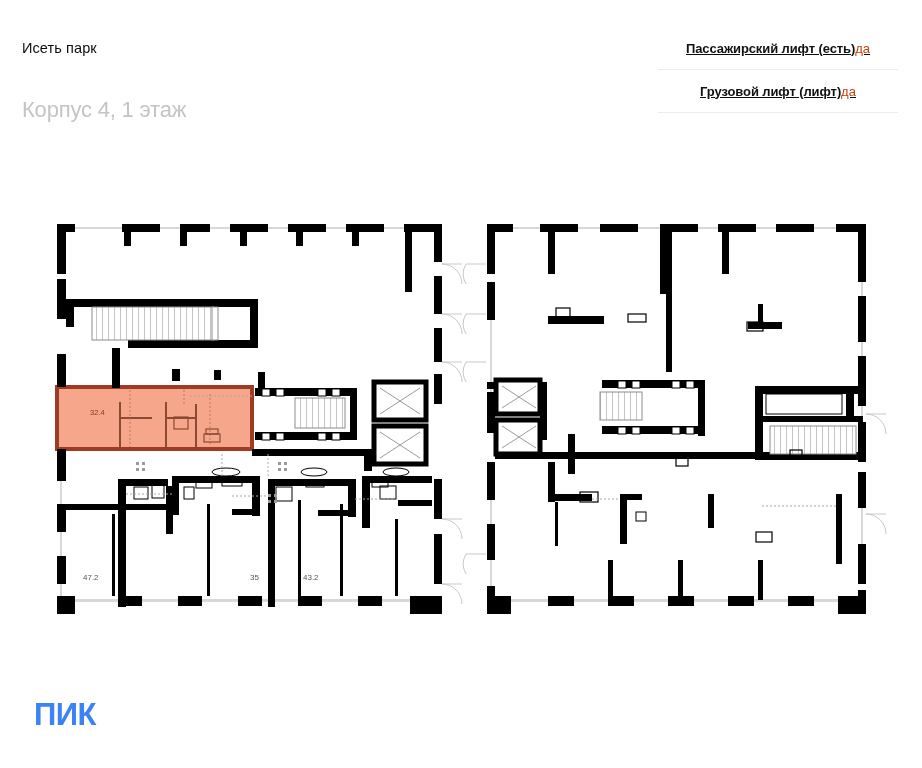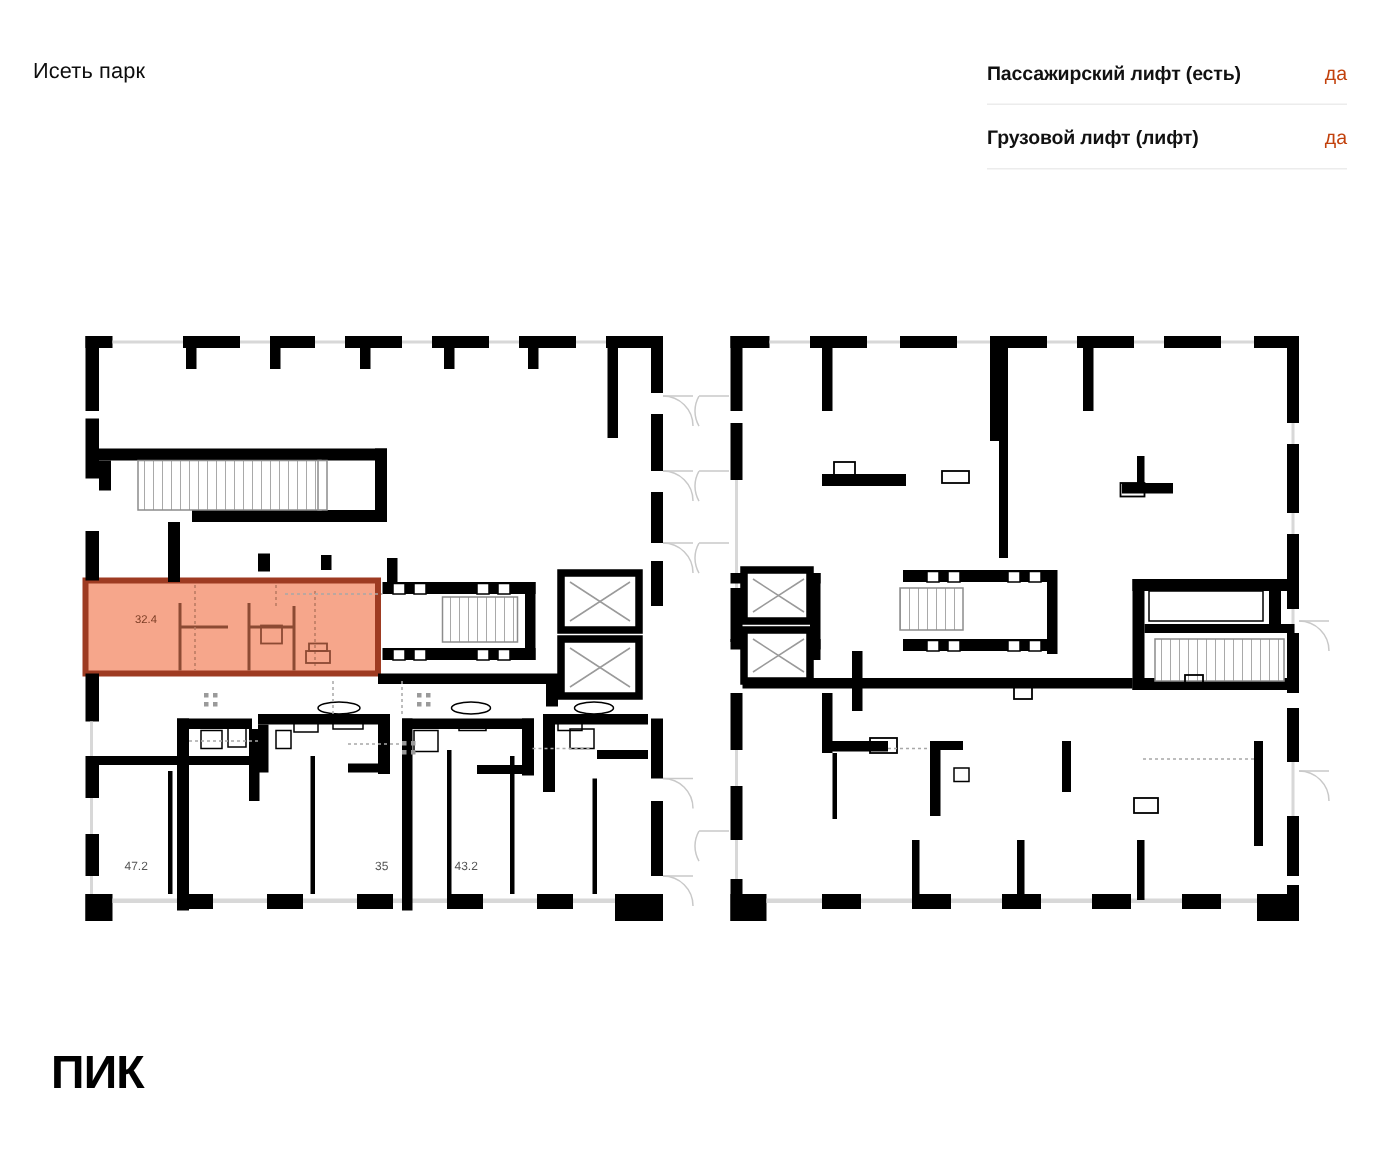--- a/index.html
+++ b/index.html
@@ -58,22 +58,23 @@
     position: absolute;
     left: 658px;
     top: 22px;
     width: 240px;
   }
   .spec-row {
     position: relative;
     height: 42px;
     display: flex;
     align-items: center;
-    justify-content: space-between;
+    justify-content: center;
     border-bottom: 1px solid #ececec;
+    text-decoration: underline;
   }
   .spec-row:first-child { border-top: 1px solid transparent; }
   .spec-label {
     font-size: 13px;
     font-weight: 700;
     color: #111;
     letter-spacing: -0.1px;
     white-space: nowrap;
   }
   .spec-value {
@@ -96,31 +97,32 @@
   .logo {
     position: absolute;
     left: 34px;
     top: 698px;
     width: 90px;
     height: 34px;
   }
   .logo-text {
     font-size: 31px;
     font-weight: 700;
-    color: #000000;
+    color: #3b82f6;
     letter-spacing: -0.5px;
     line-height: 34px;
     font-family: "Liberation Sans", sans-serif;
   }
 </style>
 </head>
 <body>
 
 <div class="header">
   <div class="complex-name">Исеть парк</div>
+  <div class="title-sub">Корпус 4, 1 этаж</div>
 
   <div class="specs">
     <div class="spec-row">
       <span class="spec-label">Пассажирский лифт (есть)</span>
       <span class="spec-value">да</span>
     </div>
     <div class="spec-row">
       <span class="spec-label">Грузовой лифт (лифт)</span>
       <span class="spec-value">да</span>
     </div>

